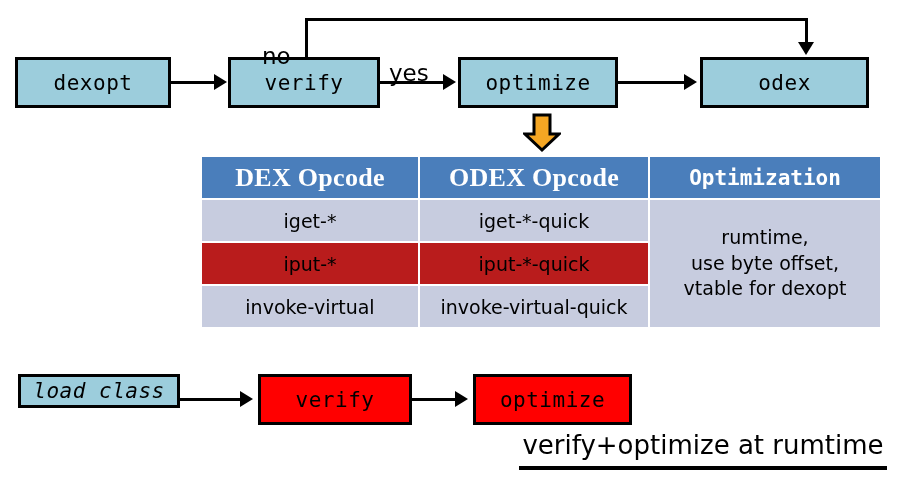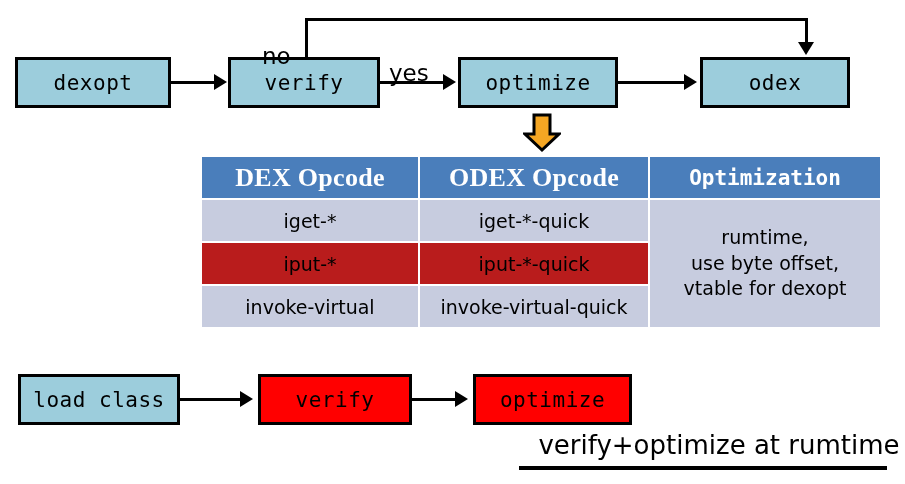--- a/index.html
+++ b/index.html
@@ -128,21 +128,20 @@
   #runtime-caption {
     position: absolute;
     left: 519px;
     top: 430px;
     width: 368px;
     text-align: center;
     font-family: "DejaVu Sans", sans-serif;
     font-size: 26px;
     color: #000000;
     white-space: nowrap;
-    margin-left: 16px;
   }
   #runtime-underline {
     position: absolute;
     left: 519px;
     top: 466px;
     width: 368px;
     height: 4px;
     background: #000000;
   }
 </style>
@@ -166,21 +165,21 @@
   <div class="arrow-right" style="left:443px; top:74px;"></div>
   <div class="edge-label" style="left:389px; top:38px;margin-top:22px;">yes</div>
 
   <div class="pbox blue" style="left:458px; top:57px; width:160px; height:51px;">
     <span>optimize</span>
   </div>
 
   <div class="hline" style="left:618px; top:81px; width:68px;"></div>
   <div class="arrow-right" style="left:684px; top:74px;"></div>
 
-  <div class="pbox blue" style="left:700px; top:57px; width:150px; height:51px;">
+  <div class="pbox blue" style="left:700px; top:57px; width:169px; height:51px;">
     <span>odex</span>
   </div>
 
   <div class="vline" style="left:305px; top:18px; height:42px;"></div>
   <div class="hline" style="left:305px; top:18px; width:503px;"></div>
   <div class="vline" style="left:805px; top:18px; height:26px;"></div>
   <div class="arrow-down" style="left:798px; top:42px;"></div>
   <div class="edge-label" style="left:262px; top:19px;margin-top:24px;">no</div>
 
   <svg class="orange-arrow" style="left:523px; top:113px;" width="38" height="40" viewBox="0 0 38 40">
@@ -214,21 +213,21 @@
         <td>iput-*</td>
         <td>iput-*-quick</td>
       </tr>
       <tr class="row-dark">
         <td>invoke-virtual</td>
         <td>invoke-virtual-quick</td>
       </tr>
     </tbody>
   </table>
 
-  <div class="pbox blue" style="left:18px; top:374px; width:162px; height:51px;">
+  <div class="pbox blue" style="left:18px; top:374px; width:162px; height:34px;font-style:italic;">
     <span>load class</span>
   </div>
 
   <div class="hline" style="left:180px; top:398px; width:62px;"></div>
   <div class="arrow-right" style="left:240px; top:391px;"></div>
 
   <div class="pbox red" style="left:258px; top:374px; width:154px; height:51px;">
     <span>verify</span>
   </div>
 

